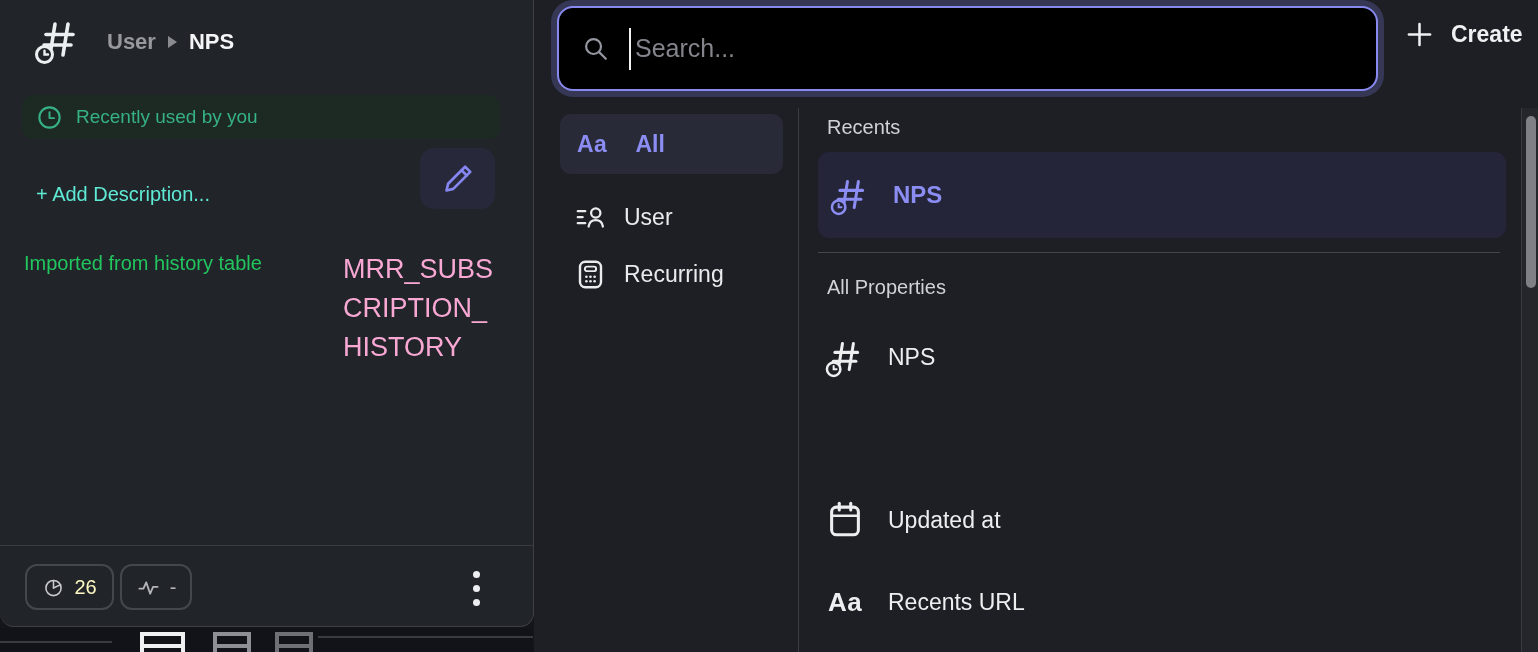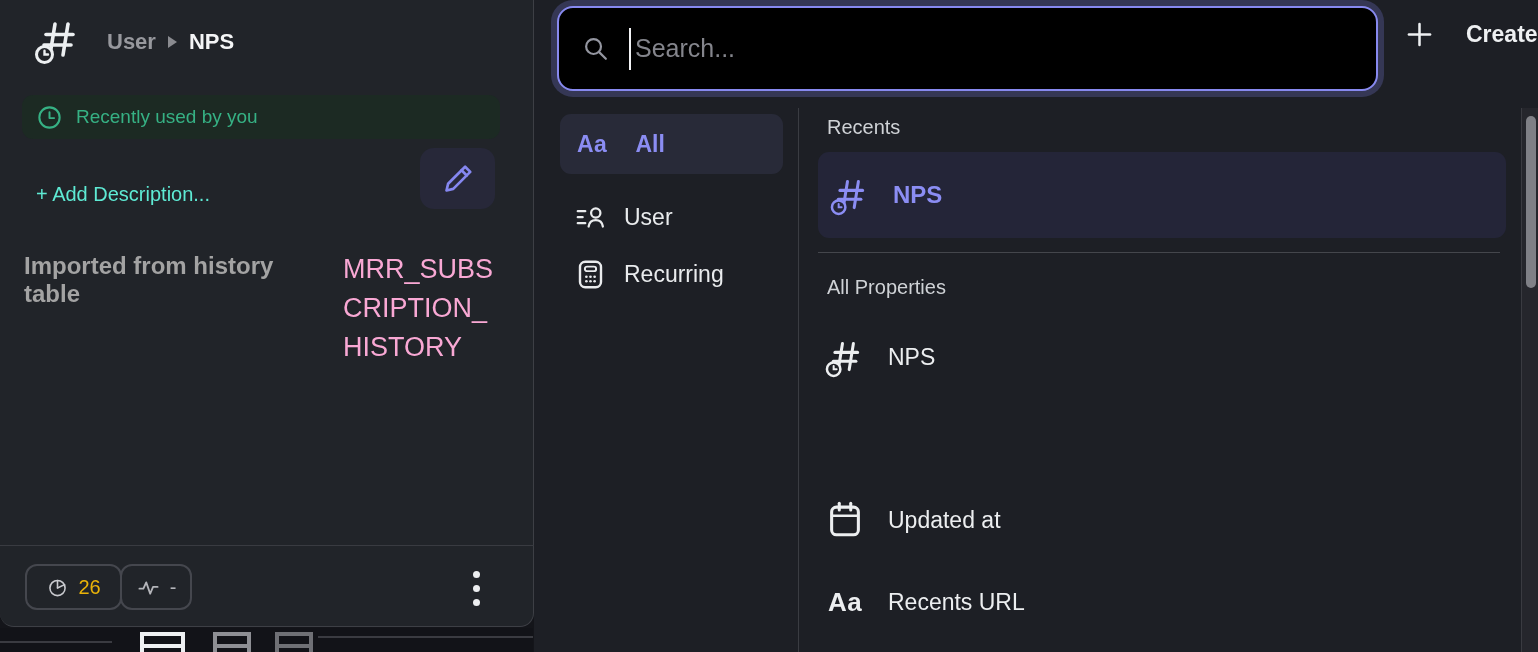--- a/index.html
+++ b/index.html
@@ -35,32 +35,32 @@
   .recent-badge svg { width:27px; height:27px; }
 
   .add-desc { position:absolute; left:36px; top:183px; font-size:20px; color:#5eead4; cursor:text; }
   .edit-btn {
     position:absolute; left:420px; top:148px; width:75px; height:61px;
     background:#272839; border-radius:14px;
     display:flex; align-items:center; justify-content:center; color:#8587f0; cursor:pointer;
   }
   .edit-btn svg { width:38px; height:38px; }
 
-  .import-label { position:absolute; left:24px; top:252px; width:300px; font-size:24px; color:#a3a3a3;font-weight:bold; }
+  .import-label { position:absolute; left:24px; top:252px; width:300px; font-size:20px; color:#22c55e; }
   .import-value {
     position:absolute; left:343px; top:250px; width:158px;
     font-size:27px; line-height:39px; color:#f9a8d4; word-break:break-all;
   }
 
   .footer-divider { position:absolute; left:0; top:545px; width:534px; height:1px; background:#393b41; }
   .pill {
     position:absolute; top:564px; height:46px; border:2px solid #45474e; border-radius:12px;
     display:flex; align-items:center; justify-content:center; gap:9px; cursor:pointer;
   }
-  .pill-count { left:25px; width:97px; color:#eab308; font-size:20px; }
+  .pill-count { left:25px; width:89px; color:#fef9c3; font-size:20px; }
   .pill-count svg { width:23px; height:23px; color:#c9cacf; }
   .pill-trend { left:120px; width:72px; color:#b4b5ba; font-size:20px; }
   .pill-trend svg { width:25px; height:25px; color:#b4b5ba; }
   .kebab { position:absolute; left:460px; top:566px; width:32px; height:44px; display:flex; flex-direction:column; align-items:center; justify-content:center; gap:7px; cursor:pointer; }
   .kebab i { width:7px; height:7px; border-radius:50%; background:#eceef0; }
 
   
   .bg-strip { position:absolute; left:0; top:628px; width:533px; height:24px; background:#121318; }
   .bg-line { position:absolute; height:2px; background:#3a3b41; }
   .peek-box { position:absolute; top:4px; height:22px; border:4px solid #8e8f94; border-bottom:none; }
@@ -78,21 +78,21 @@
     box-shadow:0 0 0 6px rgba(109,111,200,0.30);
     display:flex; align-items:center; padding:0 18px 0 21px;
   }
   .search-wrap svg { width:31px; height:31px; color:#9496a0; flex:none; }
   .caret { width:2px; height:42px; background:#f2f3f5; margin-left:18px; flex:none; }
   .search-input {
     flex:1; min-width:0; background:transparent; border:none; outline:none;
     font-family:"Liberation Sans", sans-serif; font-size:25px; color:#e8e9ee; padding-left:4px;
   }
   .search-input::placeholder { color:#84858c; opacity:1; }
-  .create-btn { position:absolute; left:1404px; top:19px; display:flex; align-items:center; gap:31px; color:#eef0f2; cursor:pointer; }
+  .create-btn { position:absolute; left:1404px; top:19px; display:flex; align-items:center; gap:16px; color:#eef0f2; cursor:pointer; }
   .create-btn svg { width:31px; height:31px; }
   .create-btn span { font-size:23px; font-weight:600; white-space:nowrap; }
 
   
   .filter-item { position:absolute; display:flex; align-items:center; cursor:pointer; }
   .filter-all {
     left:560px; top:114px; width:223px; height:60px;
     background:#282a38; border-radius:11px; color:#8b8df3;
   }
   .filter-all .f-icon { margin-left:17px; font-size:23px; font-weight:700; letter-spacing:0.5px; }

